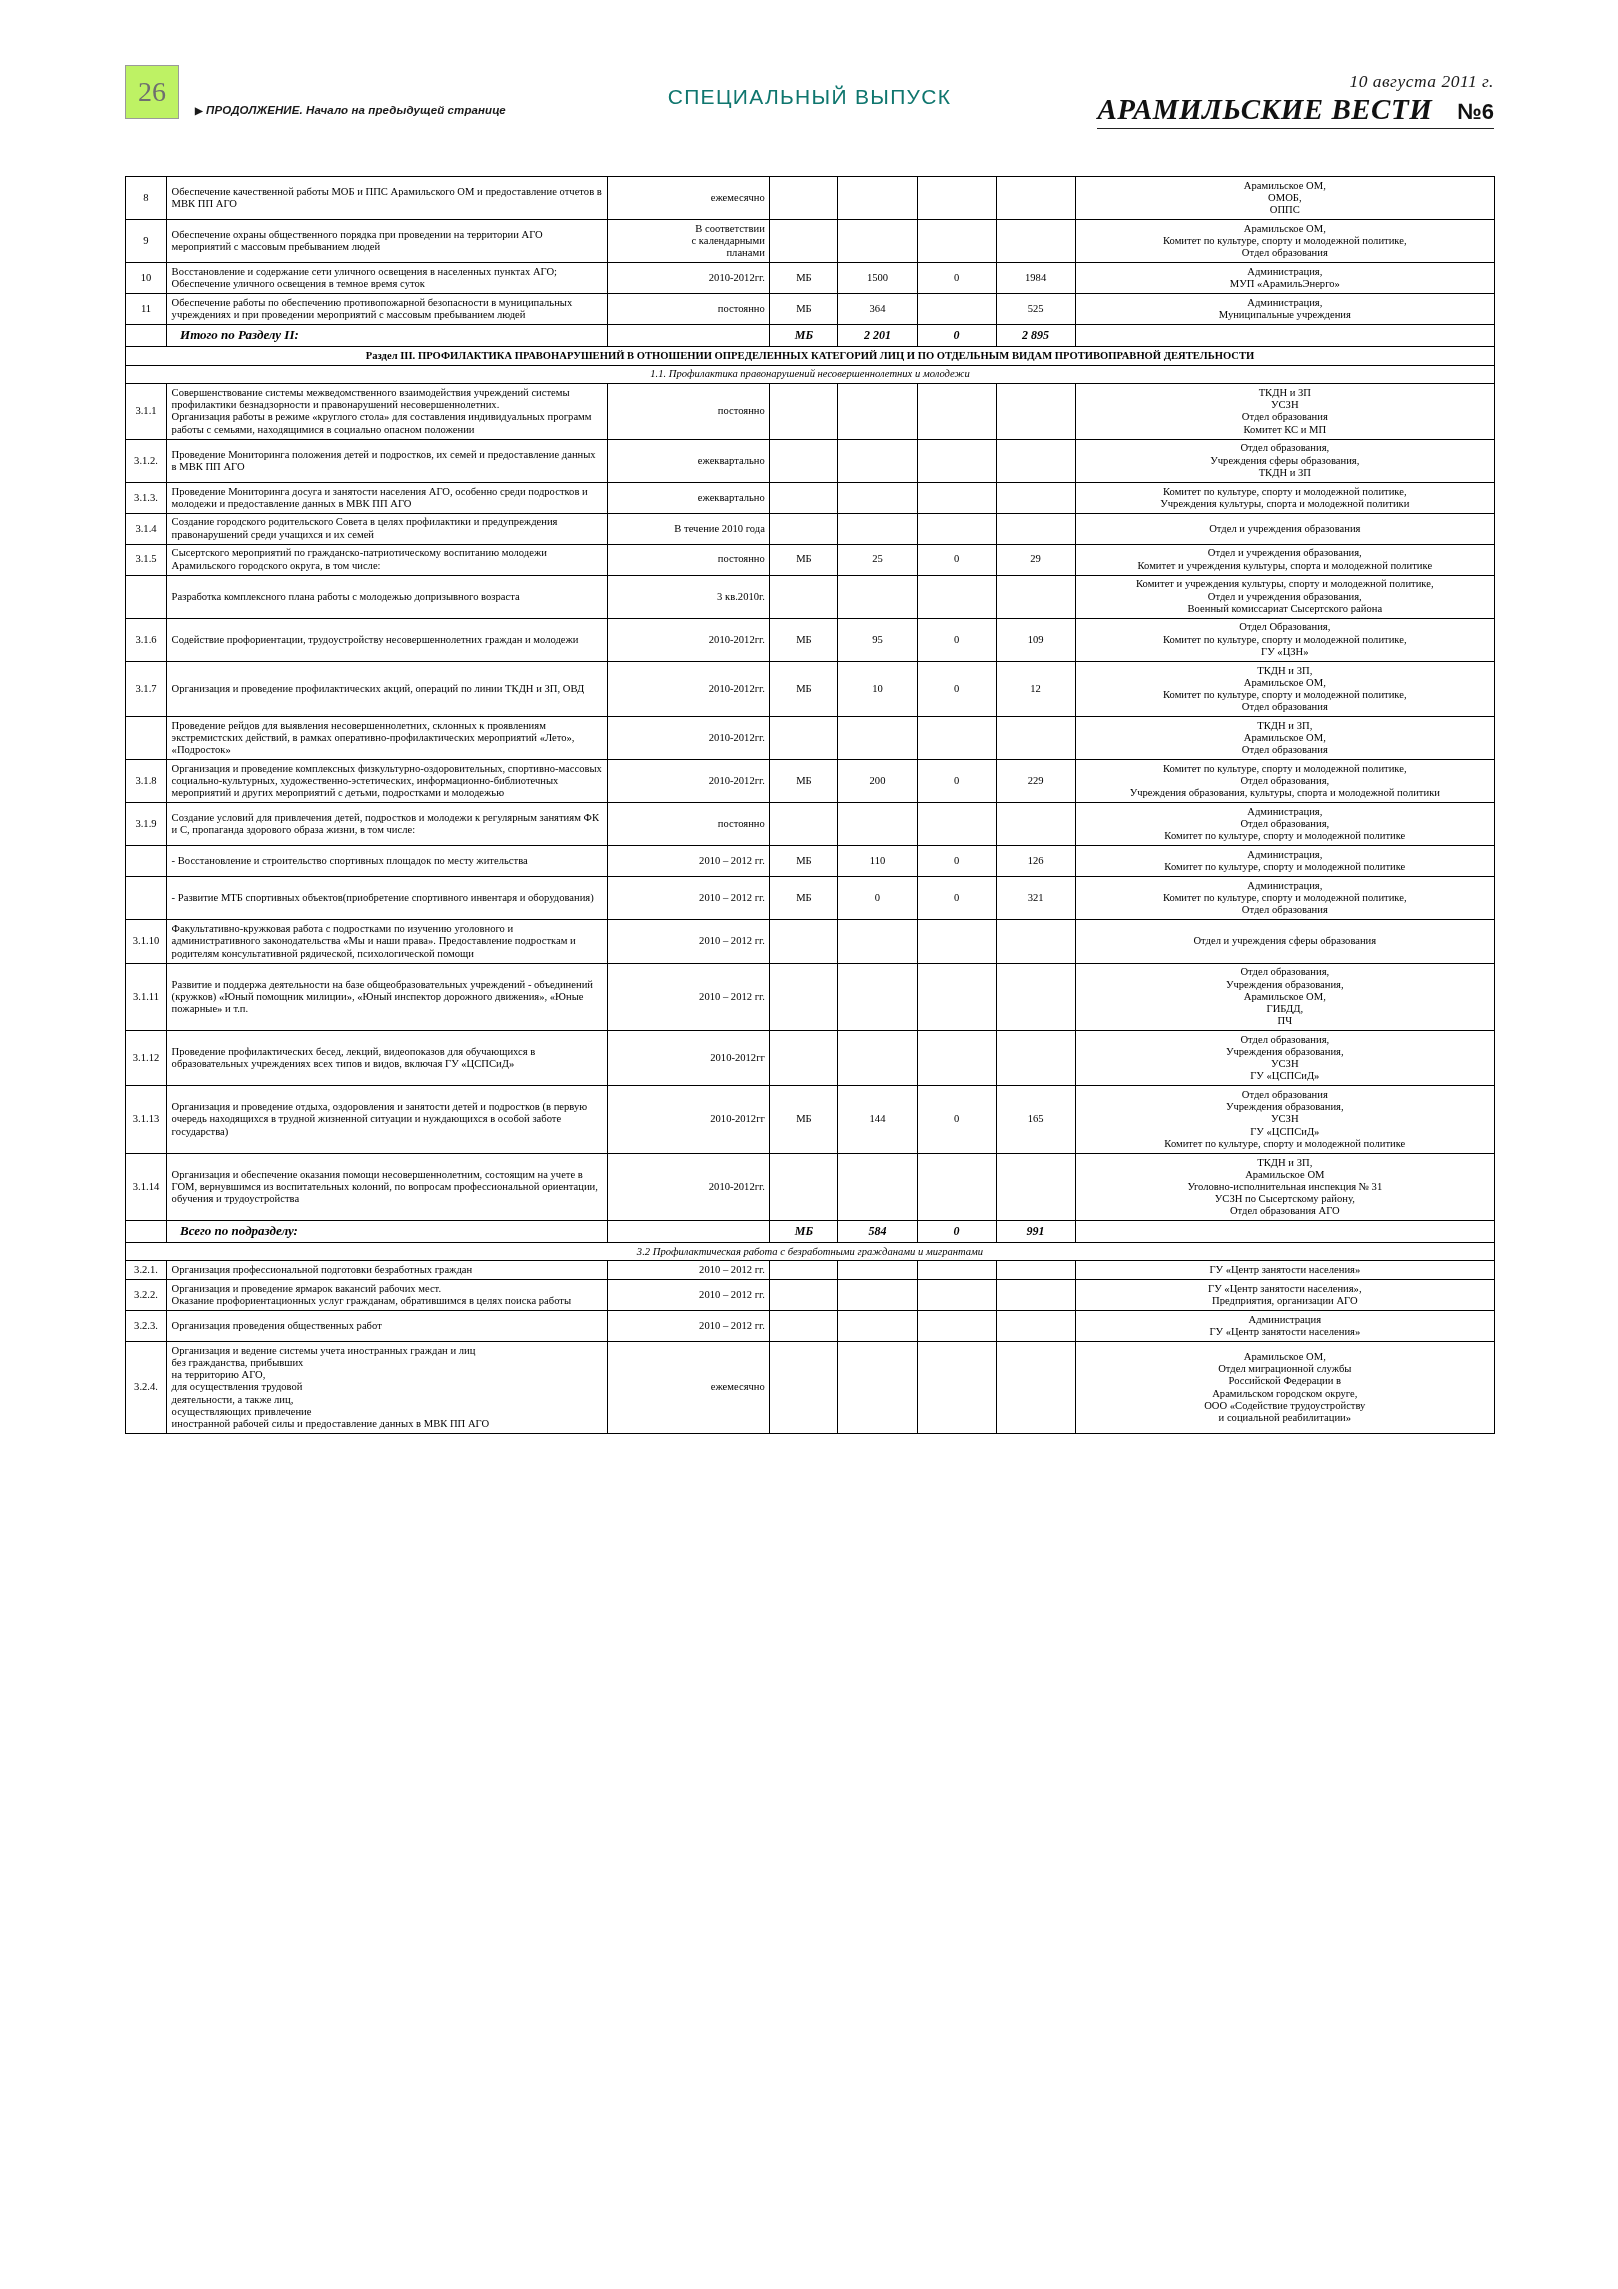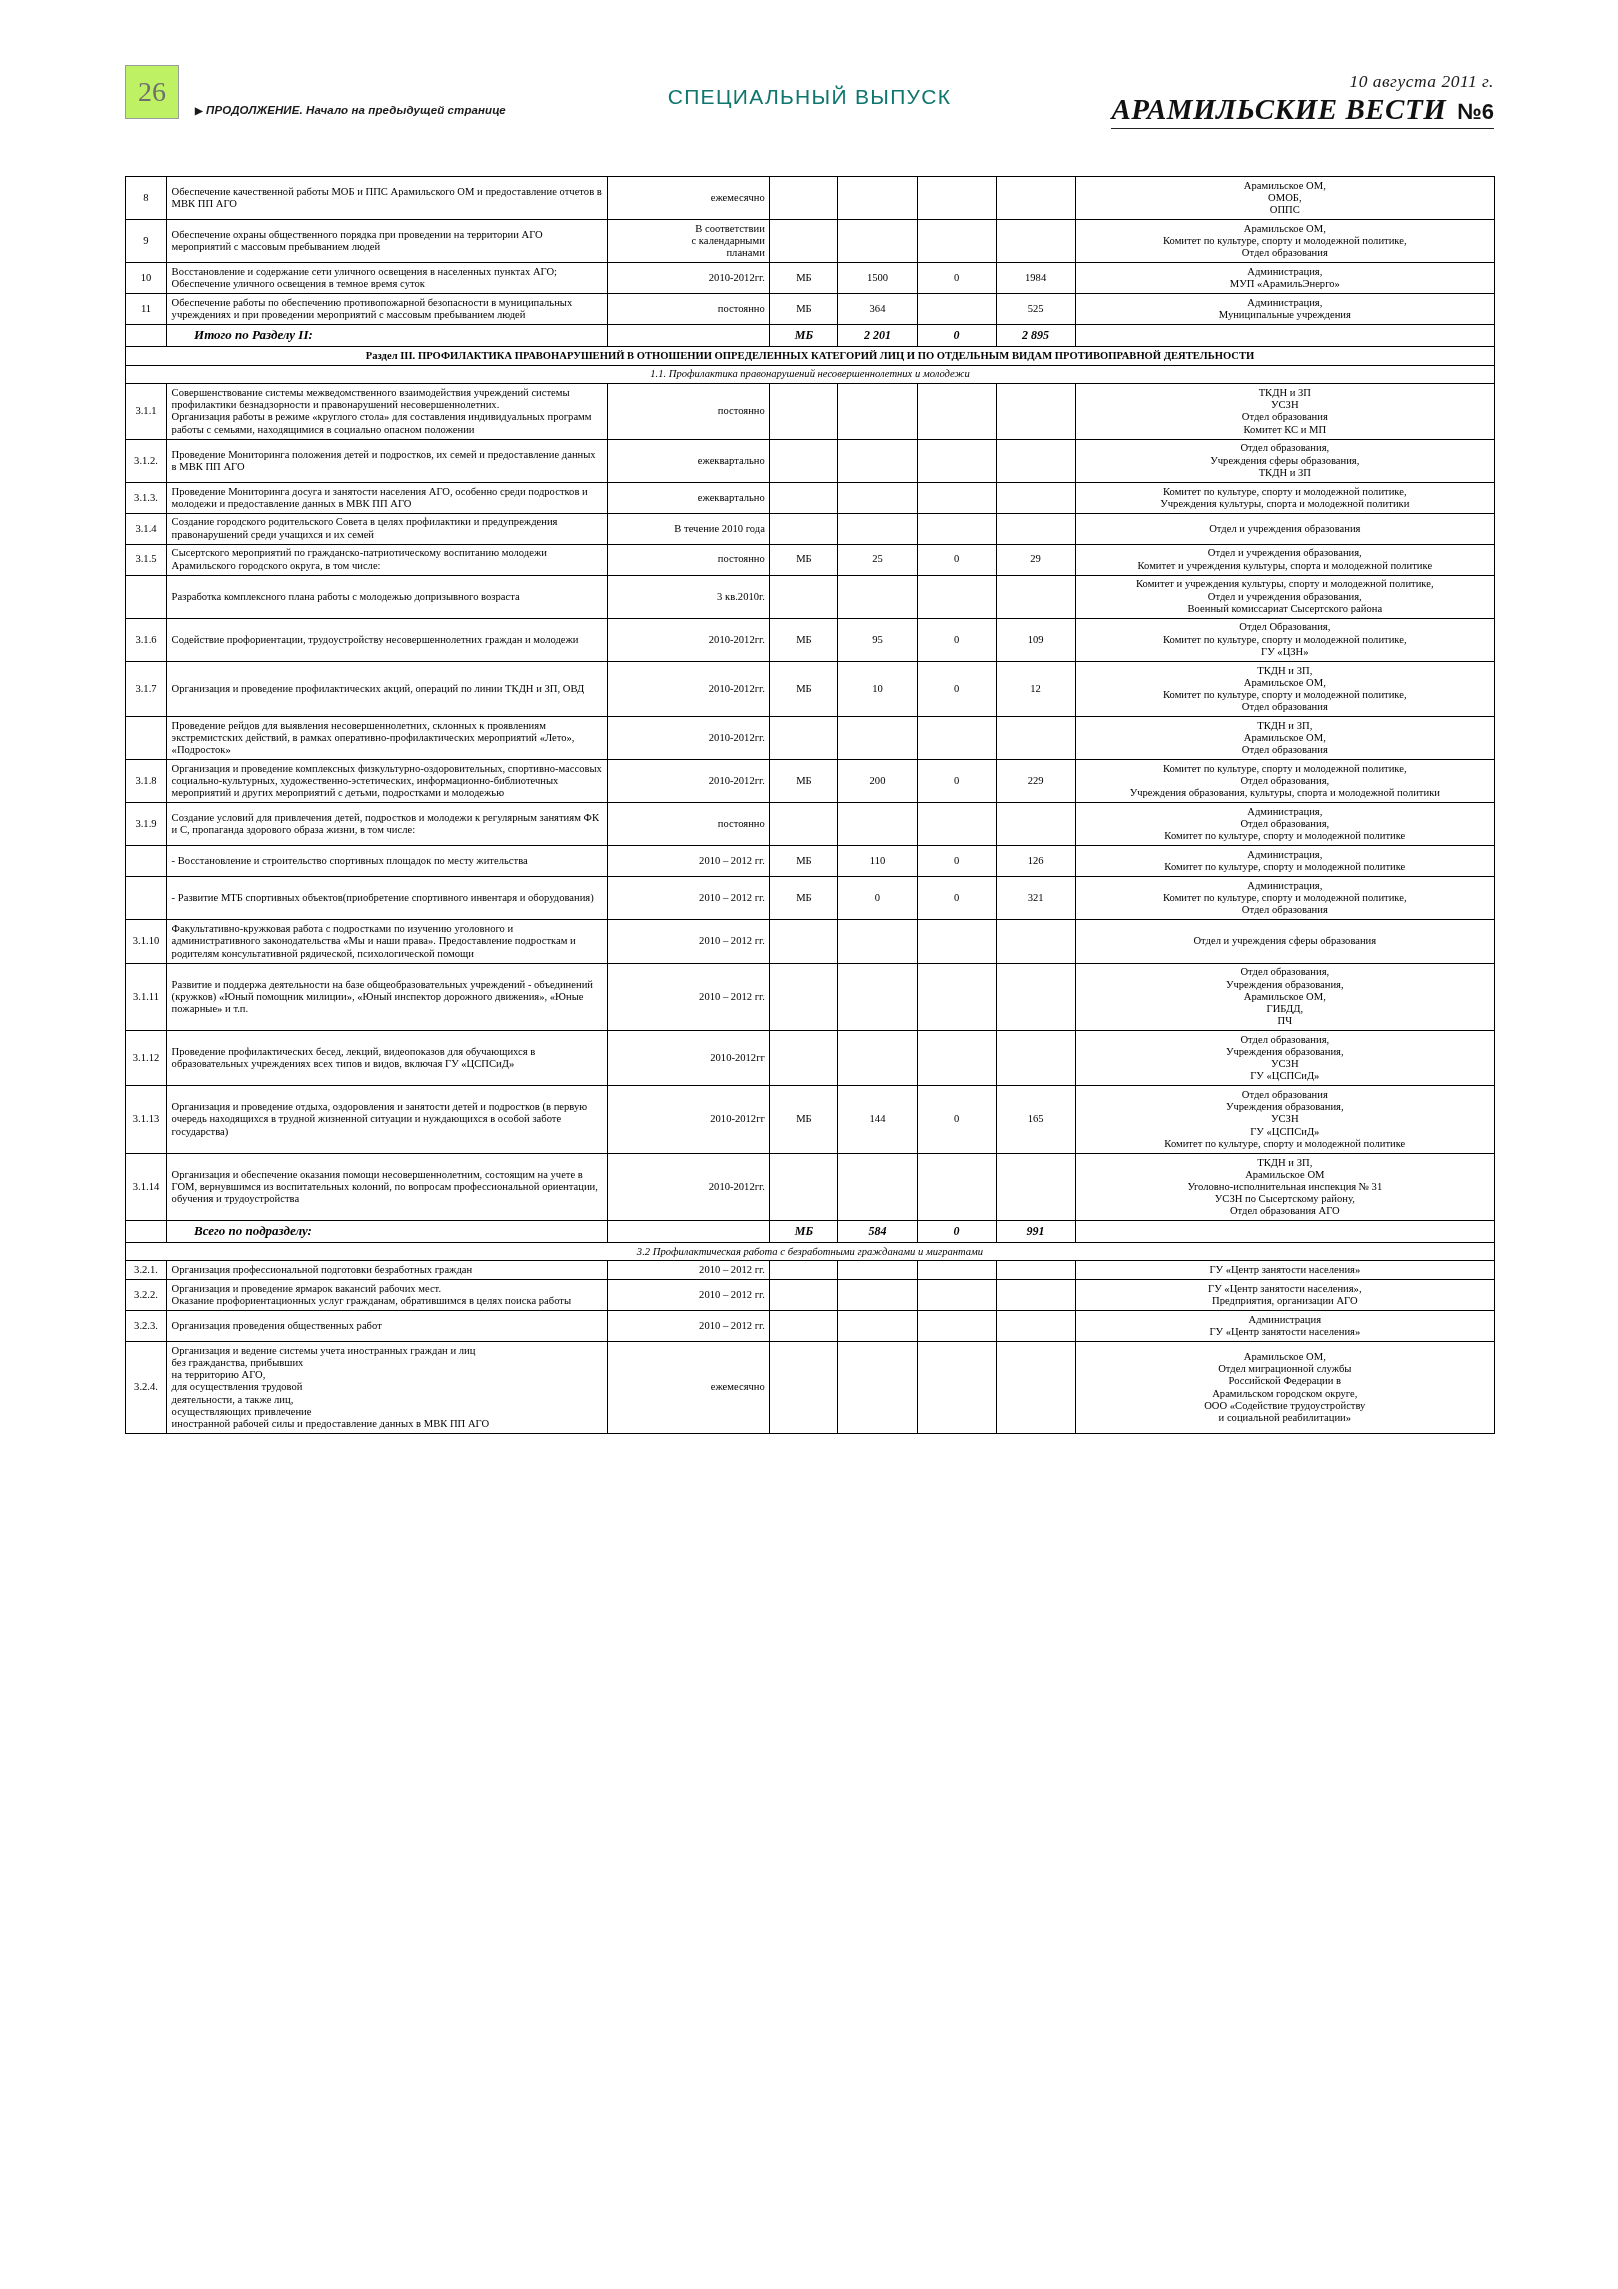--- a/index.html
+++ b/index.html
@@ -76,21 +76,21 @@
     font-style: italic;
     font-size: 17.5px;
     color: #1a1a1a;
     margin-bottom: 1.8px;
     letter-spacing: 0.5px;
   }
   .masthead .title-row {
     display: flex;
     align-items: baseline;
     justify-content: flex-end;
-    gap: 11px;
+    gap: 25px;
   }
   .masthead .paper-title {
     font-family: "Liberation Serif", serif;
     font-style: italic;
     font-weight: bold;
     font-size: 29px;
     letter-spacing: 0.5px;
     color: #111;
   }
   .masthead .issue-no {
@@ -132,21 +132,21 @@
   td.desc { text-align: left; }
   td.term { text-align: right; }
   td.src  { text-align: center; }
   td.val  { text-align: center; }
   td.resp { text-align: center; font-size: 10px; line-height: 1.2; }
 
   tr.total td {
     font-style: italic;
     font-weight: bold;
   }
-  tr.total td.desc { text-align: left; padding-left: 27px; font-size: 13px; }
+  tr.total td.desc { text-align: left; padding-left: 13px; font-size: 13px; }
   tr.total td.src, tr.total td.val { font-size: 12px; }
 
   td.section-head {
     text-align: center;
     font-weight: bold;
     font-size: 18.5px;
     line-height: 1.2;
     padding: 5.5px 9.2px 7.4px 9.2px;
   }
   td.subsection-head {

